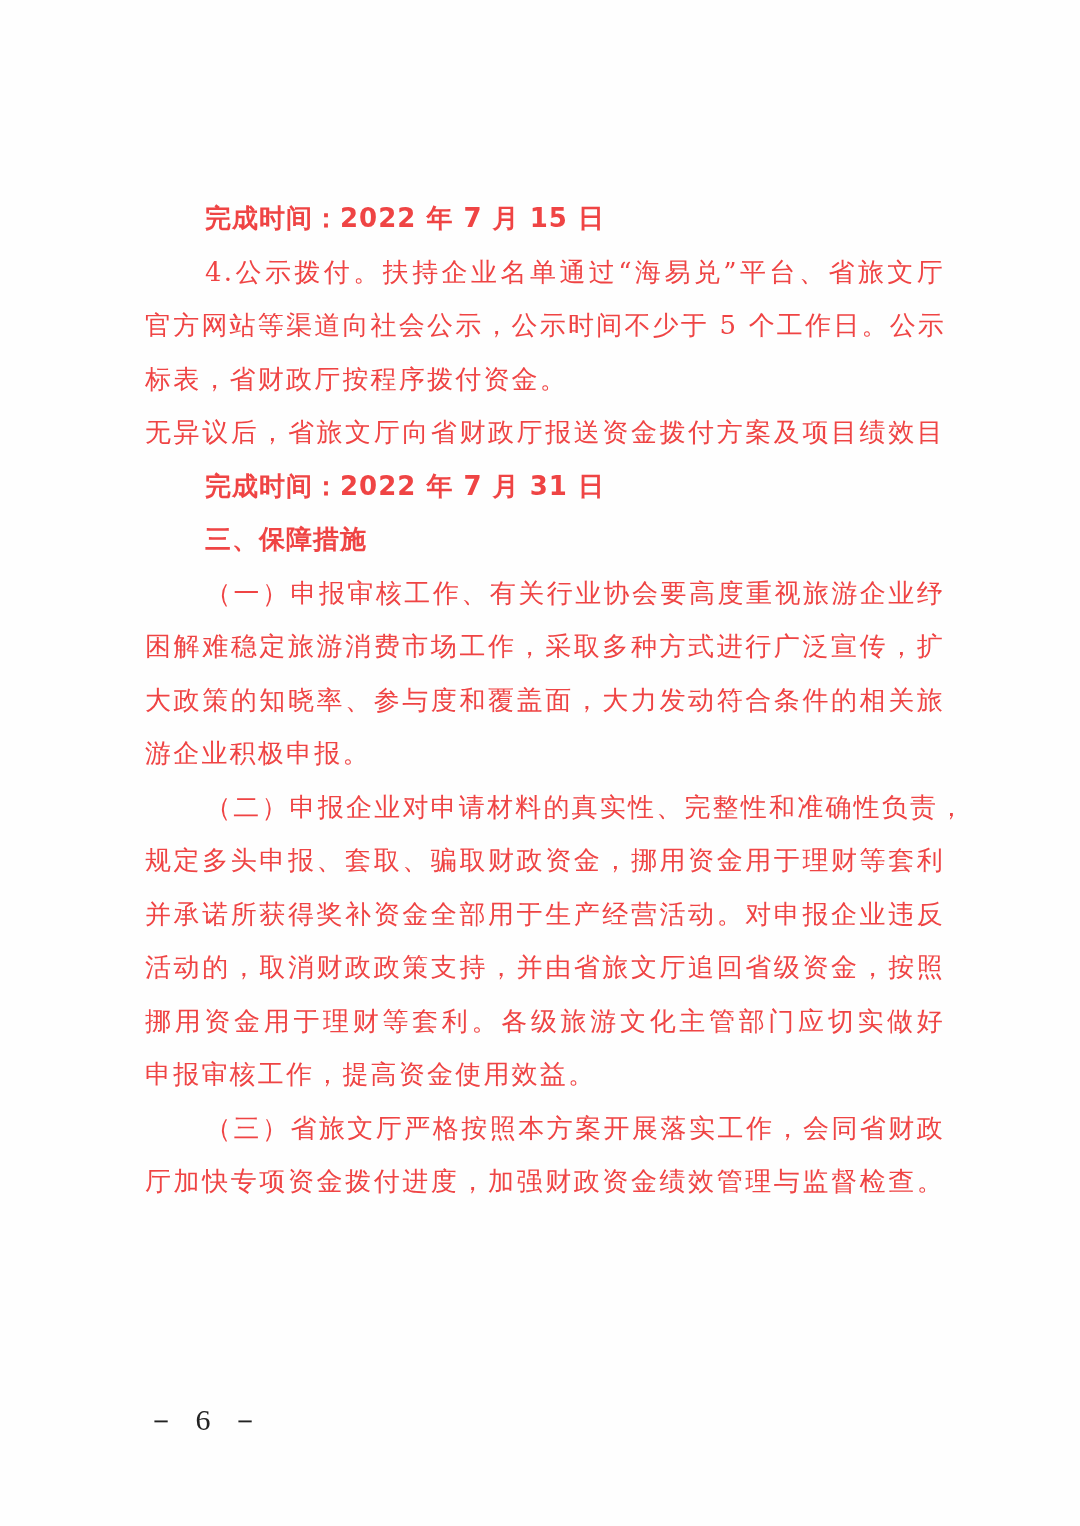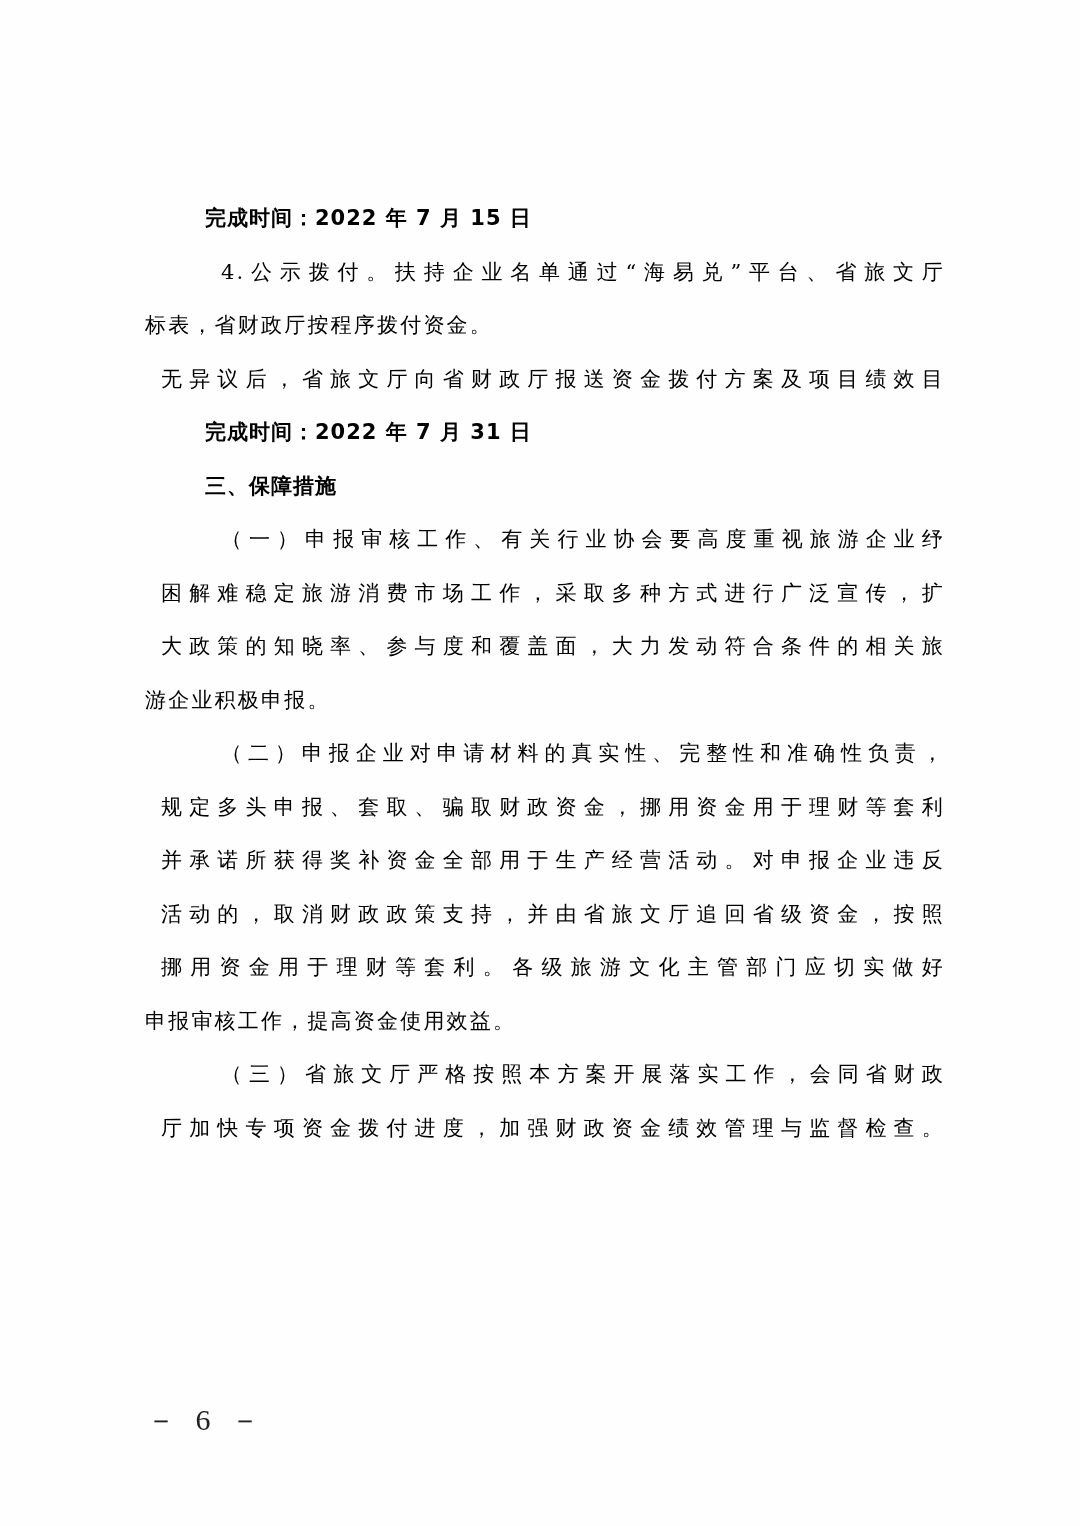--- a/index.html
+++ b/index.html
@@ -1,39 +1,40 @@
 <!DOCTYPE html>
 <html><head>
   <meta charset="utf-8">
   <style>
     html, body { margin: 0; padding: 0; background: #ffffff; }
     body { width: 1080px; height: 1526px; position: relative; overflow: hidden; }
     .page { position: absolute; left: 0; top: 0; width: 1080px; height: 1526px; background: #fefefe; }
     .content {
       position: absolute; left: 145px; top: 192px; width: 800px;
       font-family: "DejaVu Serif", "Liberation Serif", serif;
-      font-size: 21px; color: #000000; letter-spacing: 2.2px;
+      font-size: 26px; color: #ef4444; letter-spacing: 2.2px;
     }
     .line { height: 53.5px; line-height: 53.5px; white-space: nowrap; overflow: visible; }
     .indent { padding-left: 60px; }
     .bold { font-weight: bold; font-family: "DejaVu Sans", "Liberation Sans", sans-serif; letter-spacing: 1px; }
-    .justify { text-align: justify; text-align-last: justify; margin-left: 16px; }
+    .justify { text-align: justify; text-align-last: justify; }
     .pagenum {
       position: absolute; left: 146px; top: 1400px;
       font-family: "Liberation Serif", "DejaVu Serif", serif; font-size: 30px; color: #222;
       letter-spacing: 6px;
     }
   </style>
 </head>
 <body>
 
 <div class="page">
   <div class="content" id="content">
       <div class="line indent bold">完成时间：2022 年 7 月 15 日</div>
       <div class="line indent justify">4.公示拨付。扶持企业名单通过“海易兑”平台、省旅文厅</div>
+      <div class="line justify">官方网站等渠道向社会公示，公示时间不少于 5 个工作日。公示</div>
       <div class="line">标表，省财政厅按程序拨付资金。</div>
       <div class="line justify">无异议后，省旅文厅向省财政厅报送资金拨付方案及项目绩效目</div>
       <div class="line indent bold">完成时间：2022 年 7 月 31 日</div>
       <div class="line indent bold">三、保障措施</div>
       <div class="line indent justify">（一）申报审核工作、有关行业协会要高度重视旅游企业纾</div>
       <div class="line justify">困解难稳定旅游消费市场工作，采取多种方式进行广泛宣传，扩</div>
       <div class="line justify">大政策的知晓率、参与度和覆盖面，大力发动符合条件的相关旅</div>
       <div class="line">游企业积极申报。</div>
       <div class="line indent justify">（二）申报企业对申请材料的真实性、完整性和准确性负责，</div>
       <div class="line justify">规定多头申报、套取、骗取财政资金，挪用资金用于理财等套利</div>

